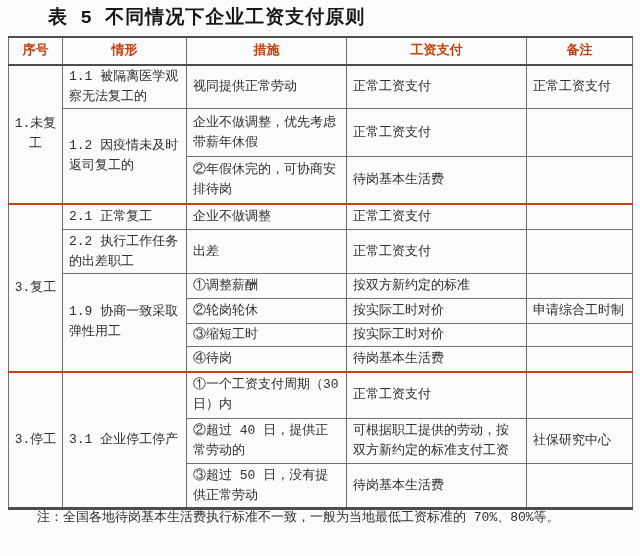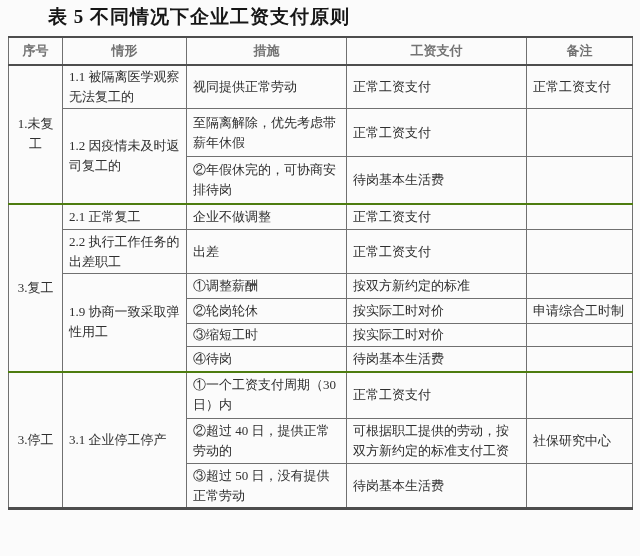--- a/index.html
+++ b/index.html
@@ -2,21 +2,21 @@
 <html><head>
 <meta charset="utf-8">
 <style>
   * { box-sizing: border-box; margin: 0; padding: 0; }
   html, body { background: #f7f7f7; }
   .page {
     position: relative;
     width: 640px;
     height: 556px;
     background: #fbfbfb;
-    font-family: Liberation Serif, serif;
+    font-family: Liberation Mono, monospace;
     color: #2f2f2f;
     overflow: hidden;
   }
   .title {
     position: absolute;
     top: 4px;
     left: 48px;
     font-size: 19px;
     font-weight: 700;
     color: #161616;
@@ -37,29 +37,29 @@
     border: 1px solid #707070;
     padding: 1px 6px;
     line-height: 20px;
     vertical-align: middle;
     word-break: break-all;
     text-align: left;
   }
   .wage th {
     text-align: center;
     font-weight: 700;
-    color: #737373;
+    color: #c2410c;
     border-bottom: 2px solid #4d4d4d;
     padding: 0 2px;
   }
   .wage td.group {
     text-align: center;
     padding: 1px 3px;
   }
-  .wage tr.section td { border-top: 2px solid #4d7c0f; }
+  .wage tr.section td { border-top: 2px solid #c2410c; }
   .notes {
     position: absolute;
     left: 37px;
     top: 508px;
     font-size: 13px;
     color: #2f2f2f;
     line-height: 20px;
   }
   .notes .note-line { margin-bottom: 4px; white-space: nowrap; }
 </style>
@@ -90,21 +90,21 @@
     <tbody>
       <tr style="height:42px">
         <td class="group" rowspan="3">1.未复工</td>
         <td>1.1 被隔离医学观察无法复工的</td>
         <td>视同提供正常劳动</td>
         <td>正常工资支付</td>
         <td>正常工资支付</td>
       </tr>
       <tr style="height:48px">
         <td rowspan="2">1.2 因疫情未及时返司复工的</td>
-        <td>至隔离解除，优先考虑带薪年休假</td>
+        <td>企业不做调整，优先考虑带薪年休假</td>
         <td>正常工资支付</td>
         <td></td>
       </tr>
       <tr style="height:47px">
         <td>②年假休完的，可协商安排待岗</td>
         <td>待岗基本生活费</td>
         <td></td>
       </tr>
       <tr class="section" style="height:26px">
         <td class="group" rowspan="6">3.复工</td>
@@ -154,15 +154,16 @@
       </tr>
       <tr style="height:45px">
         <td>③超过 50 日，没有提供正常劳动</td>
         <td>待岗基本生活费</td>
         <td></td>
       </tr>
     </tbody>
   </table>
 
   <div class="notes">
+    <div class="note-line">注：全国各地待岗基本生活费执行标准不一致，一般为当地最低工资标准的 70%、80%等。</div>
   </div>
 
 </div>
 
 </body></html>

